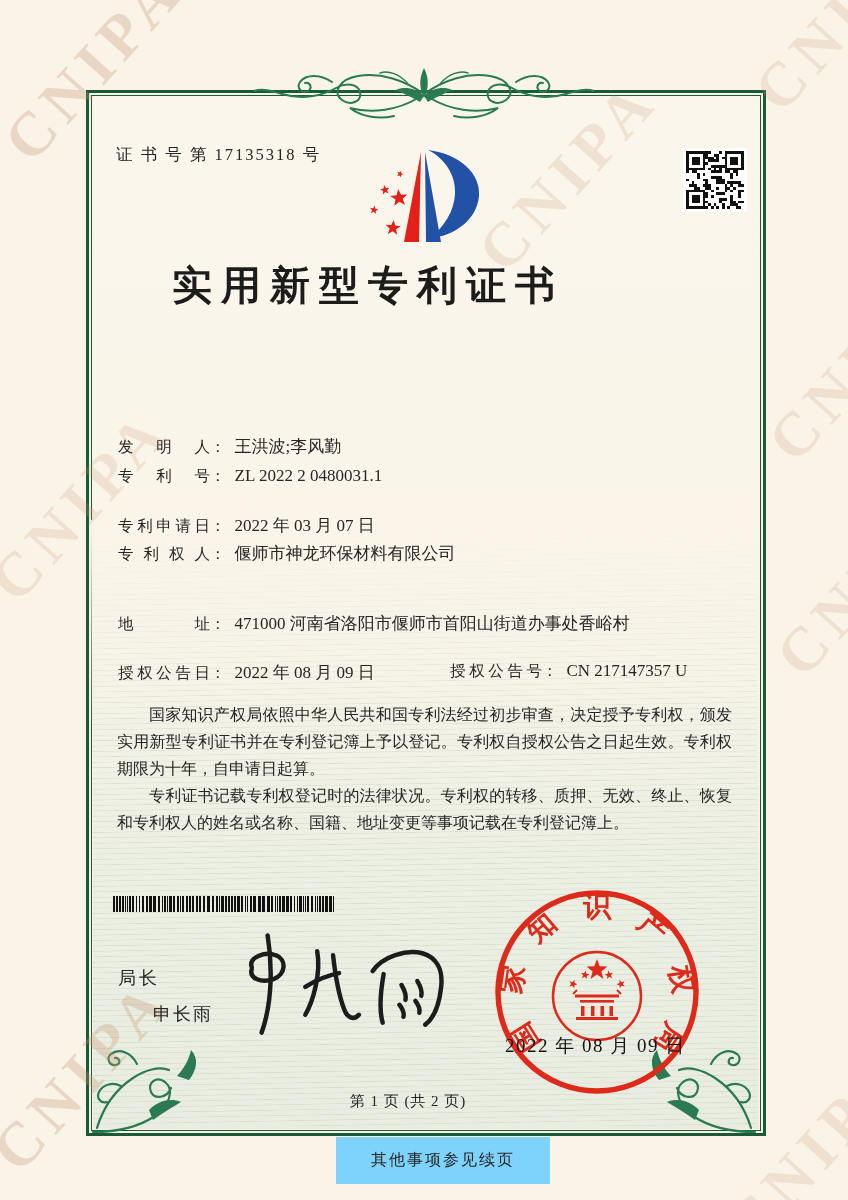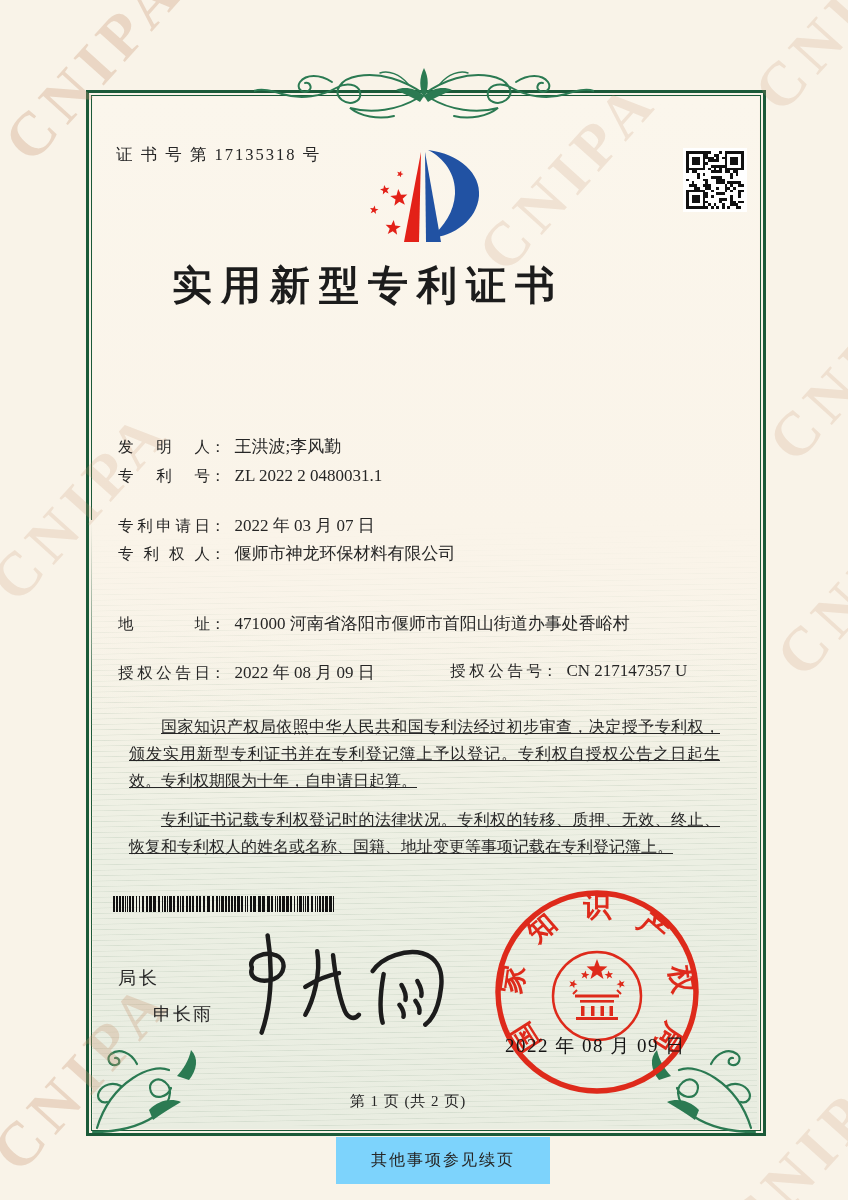--- a/index.html
+++ b/index.html
@@ -29,21 +29,21 @@
   .title{position:absolute;left:0;top:252px;width:736px;text-align:center;
          font-size:40px;font-weight:bold;letter-spacing:9px;color:#1c1c1c;margin-top:6px;}
   .frow{position:absolute;left:118px;width:620px;font-size:17px;white-space:nowrap;}
   .flabel{display:inline-block;width:92px;font-size:15.5px;text-align:justify;text-align-last:justify;
           text-justify:inter-ideograph;vertical-align:baseline;}
   .colon{font-size:15.5px;}
   .fvalue{margin-left:9px;}
   .grant2{position:absolute;left:332px;top:0;}
   .paras{position:absolute;left:117px;top:701px;width:615px;font-size:16px;line-height:27px;
          text-align:justify;}
-  .paras p{margin:12px;text-indent:2em;text-decoration:underline;}
+  .paras p{margin:0;text-indent:2em;}
   .barcode{position:absolute;left:113px;top:896px;width:224px;height:16px;}
   .barcode svg{width:100%;height:100%;display:block;}
   .signer-title{position:absolute;left:118px;top:966px;font-size:18px;letter-spacing:3px;}
   .signer-name{position:absolute;left:118px;top:1002px;font-size:18px;letter-spacing:2px;margin-left:35px;}
   .signature{position:absolute;left:222px;top:928px;width:238px;height:112px;}
   .seal{position:absolute;left:493px;top:888px;width:208px;height:208px;z-index:4;}
   .seal-date{position:absolute;left:505px;top:1033px;font-size:19px;letter-spacing:1.5px;
              color:#141414;z-index:5;white-space:nowrap;}
   .page-ind{position:absolute;left:0;top:1092px;width:816px;text-align:center;font-size:15px;
             letter-spacing:1px;z-index:4;}

